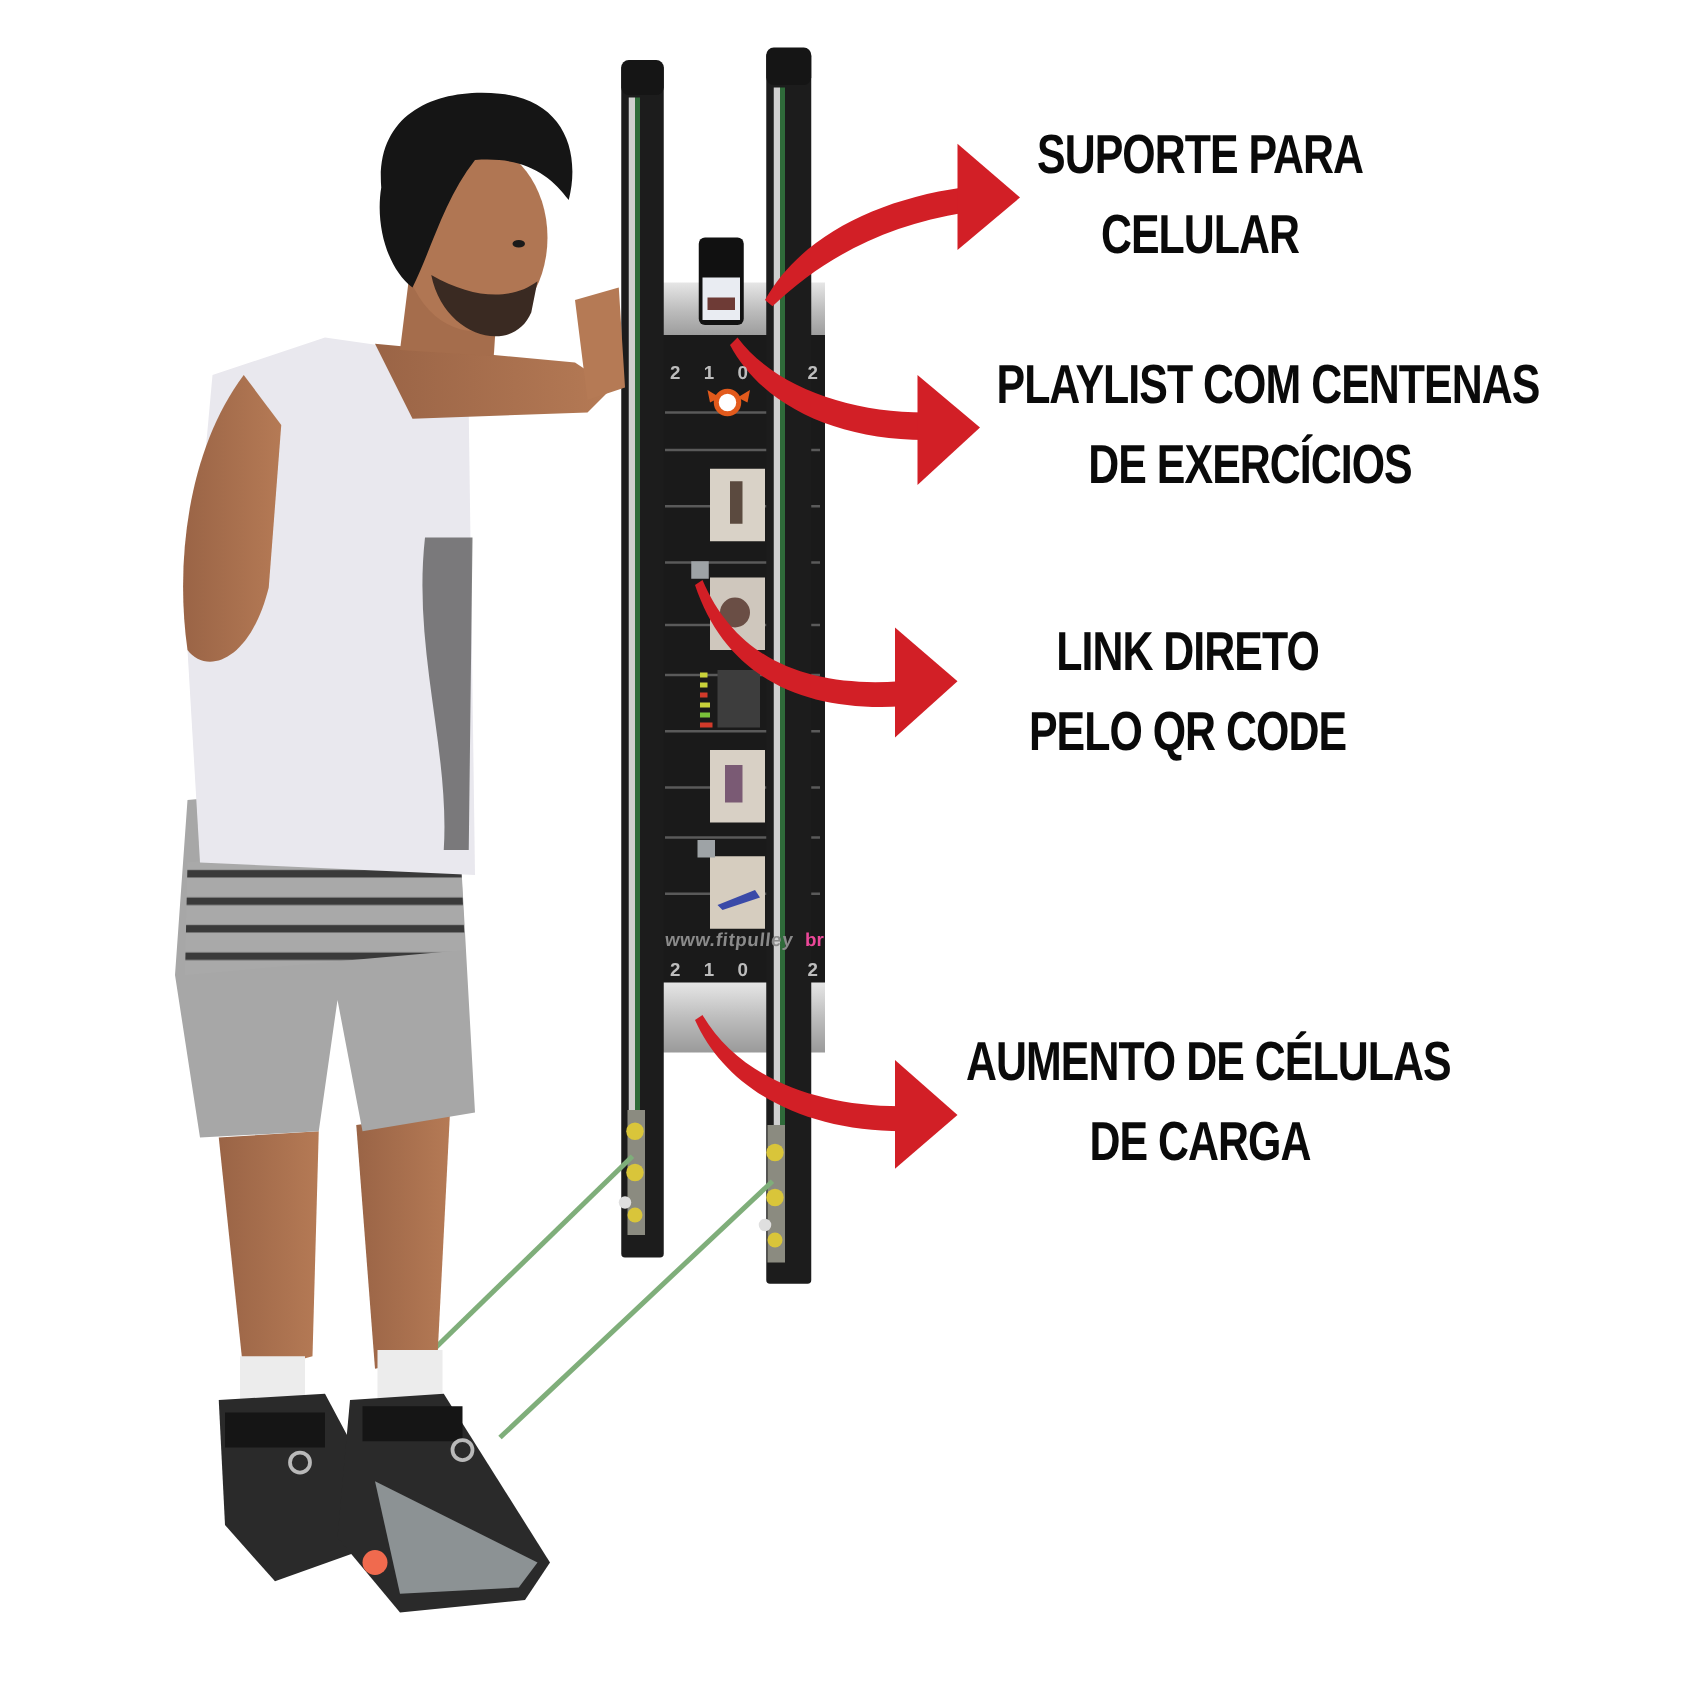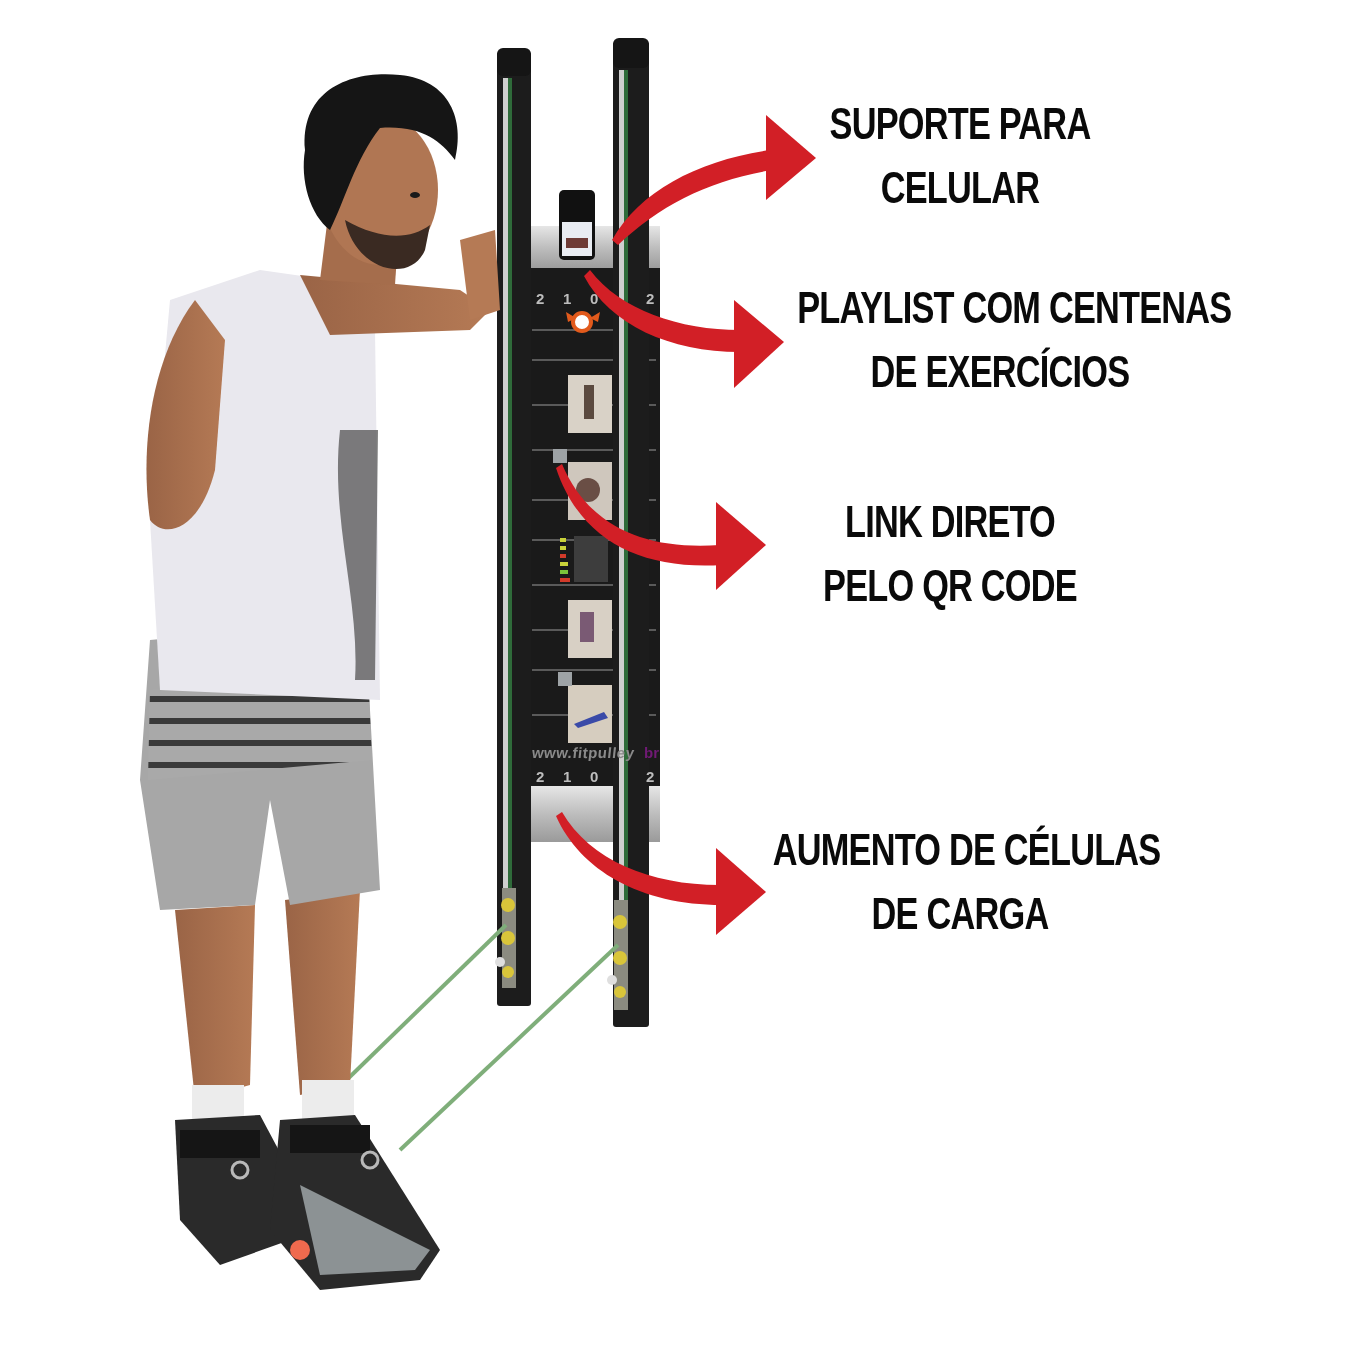--- a/index.html
+++ b/index.html
@@ -29,21 +29,21 @@
 
     .panel-url {
       position: absolute; left: 532px; top: 744px;
       font-family: "Liberation Sans", sans-serif; font-weight: 700;
       font-size: 15px; color: #8a8a8a; letter-spacing: 0.5px;
       transform: skewX(-6deg);
     }
     .panel-url-suffix {
       position: absolute; left: 644px; top: 744px;
       font-family: "Liberation Sans", sans-serif; font-weight: 700;
-      font-size: 15px; color: #701a75;
+      font-size: 15px; color: #ec4899;
     }
     .scale-num {
       position: absolute; font-family: "Liberation Sans", sans-serif; font-weight: 700;
       font-size: 15px; color: #bdbdbd;
     }
   </style>
 </head>
 <body>
 
 <div class="stage">

